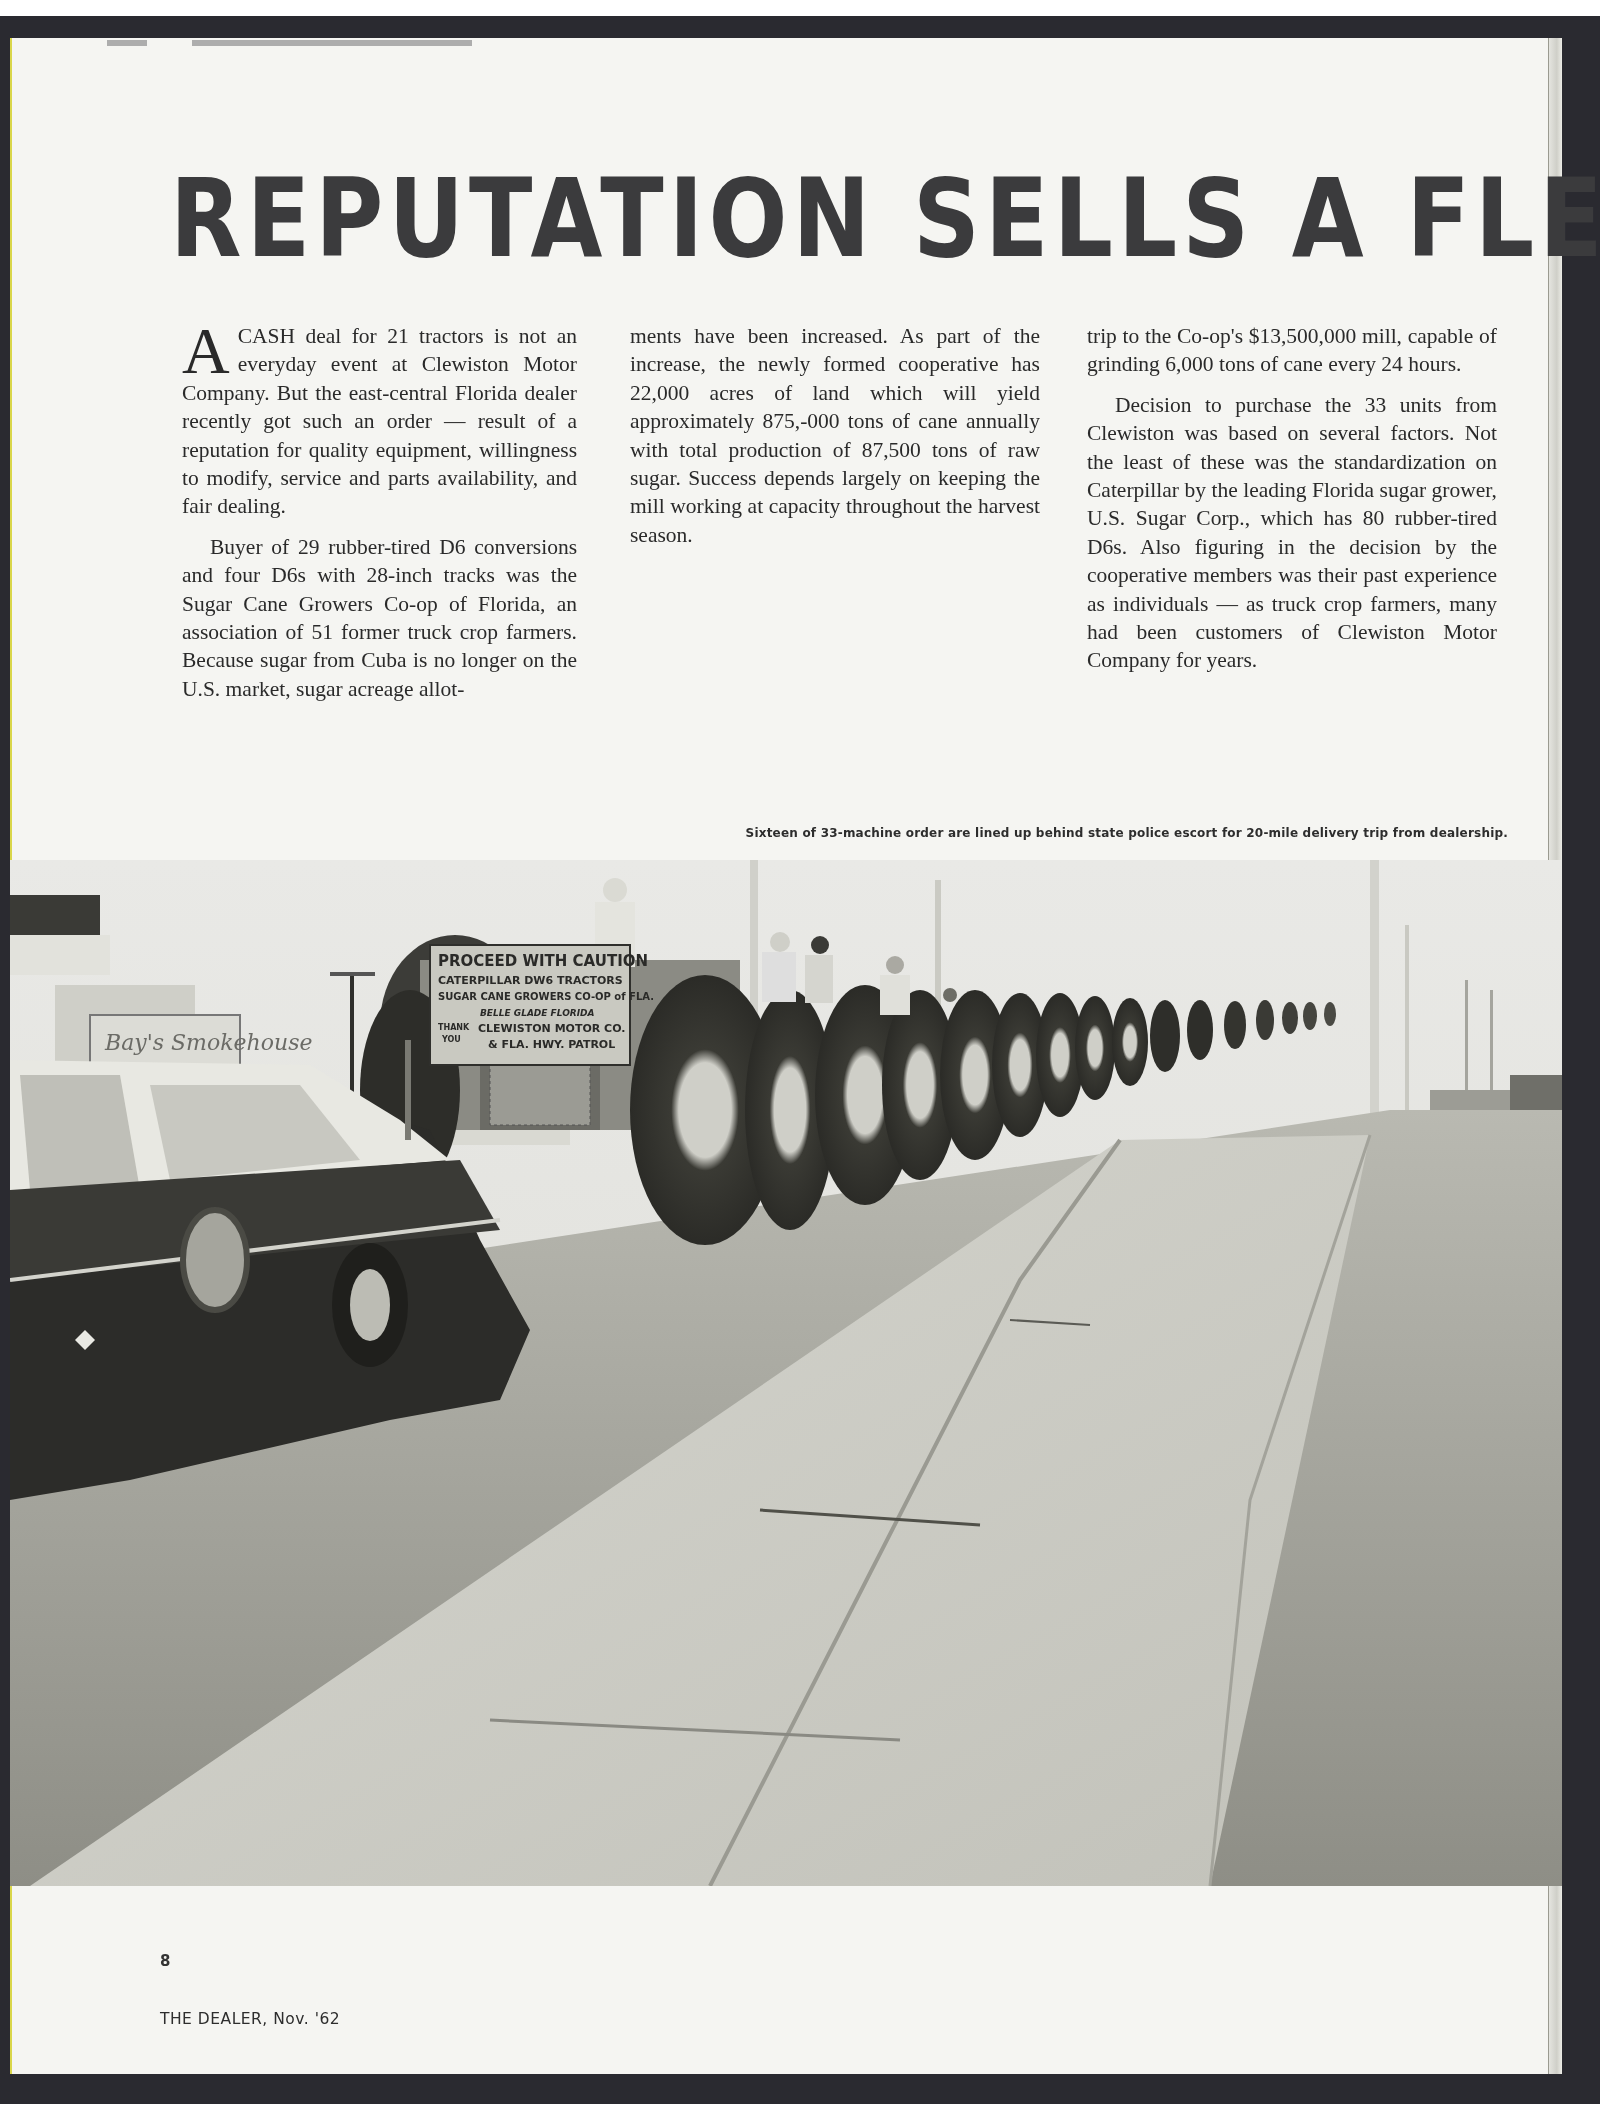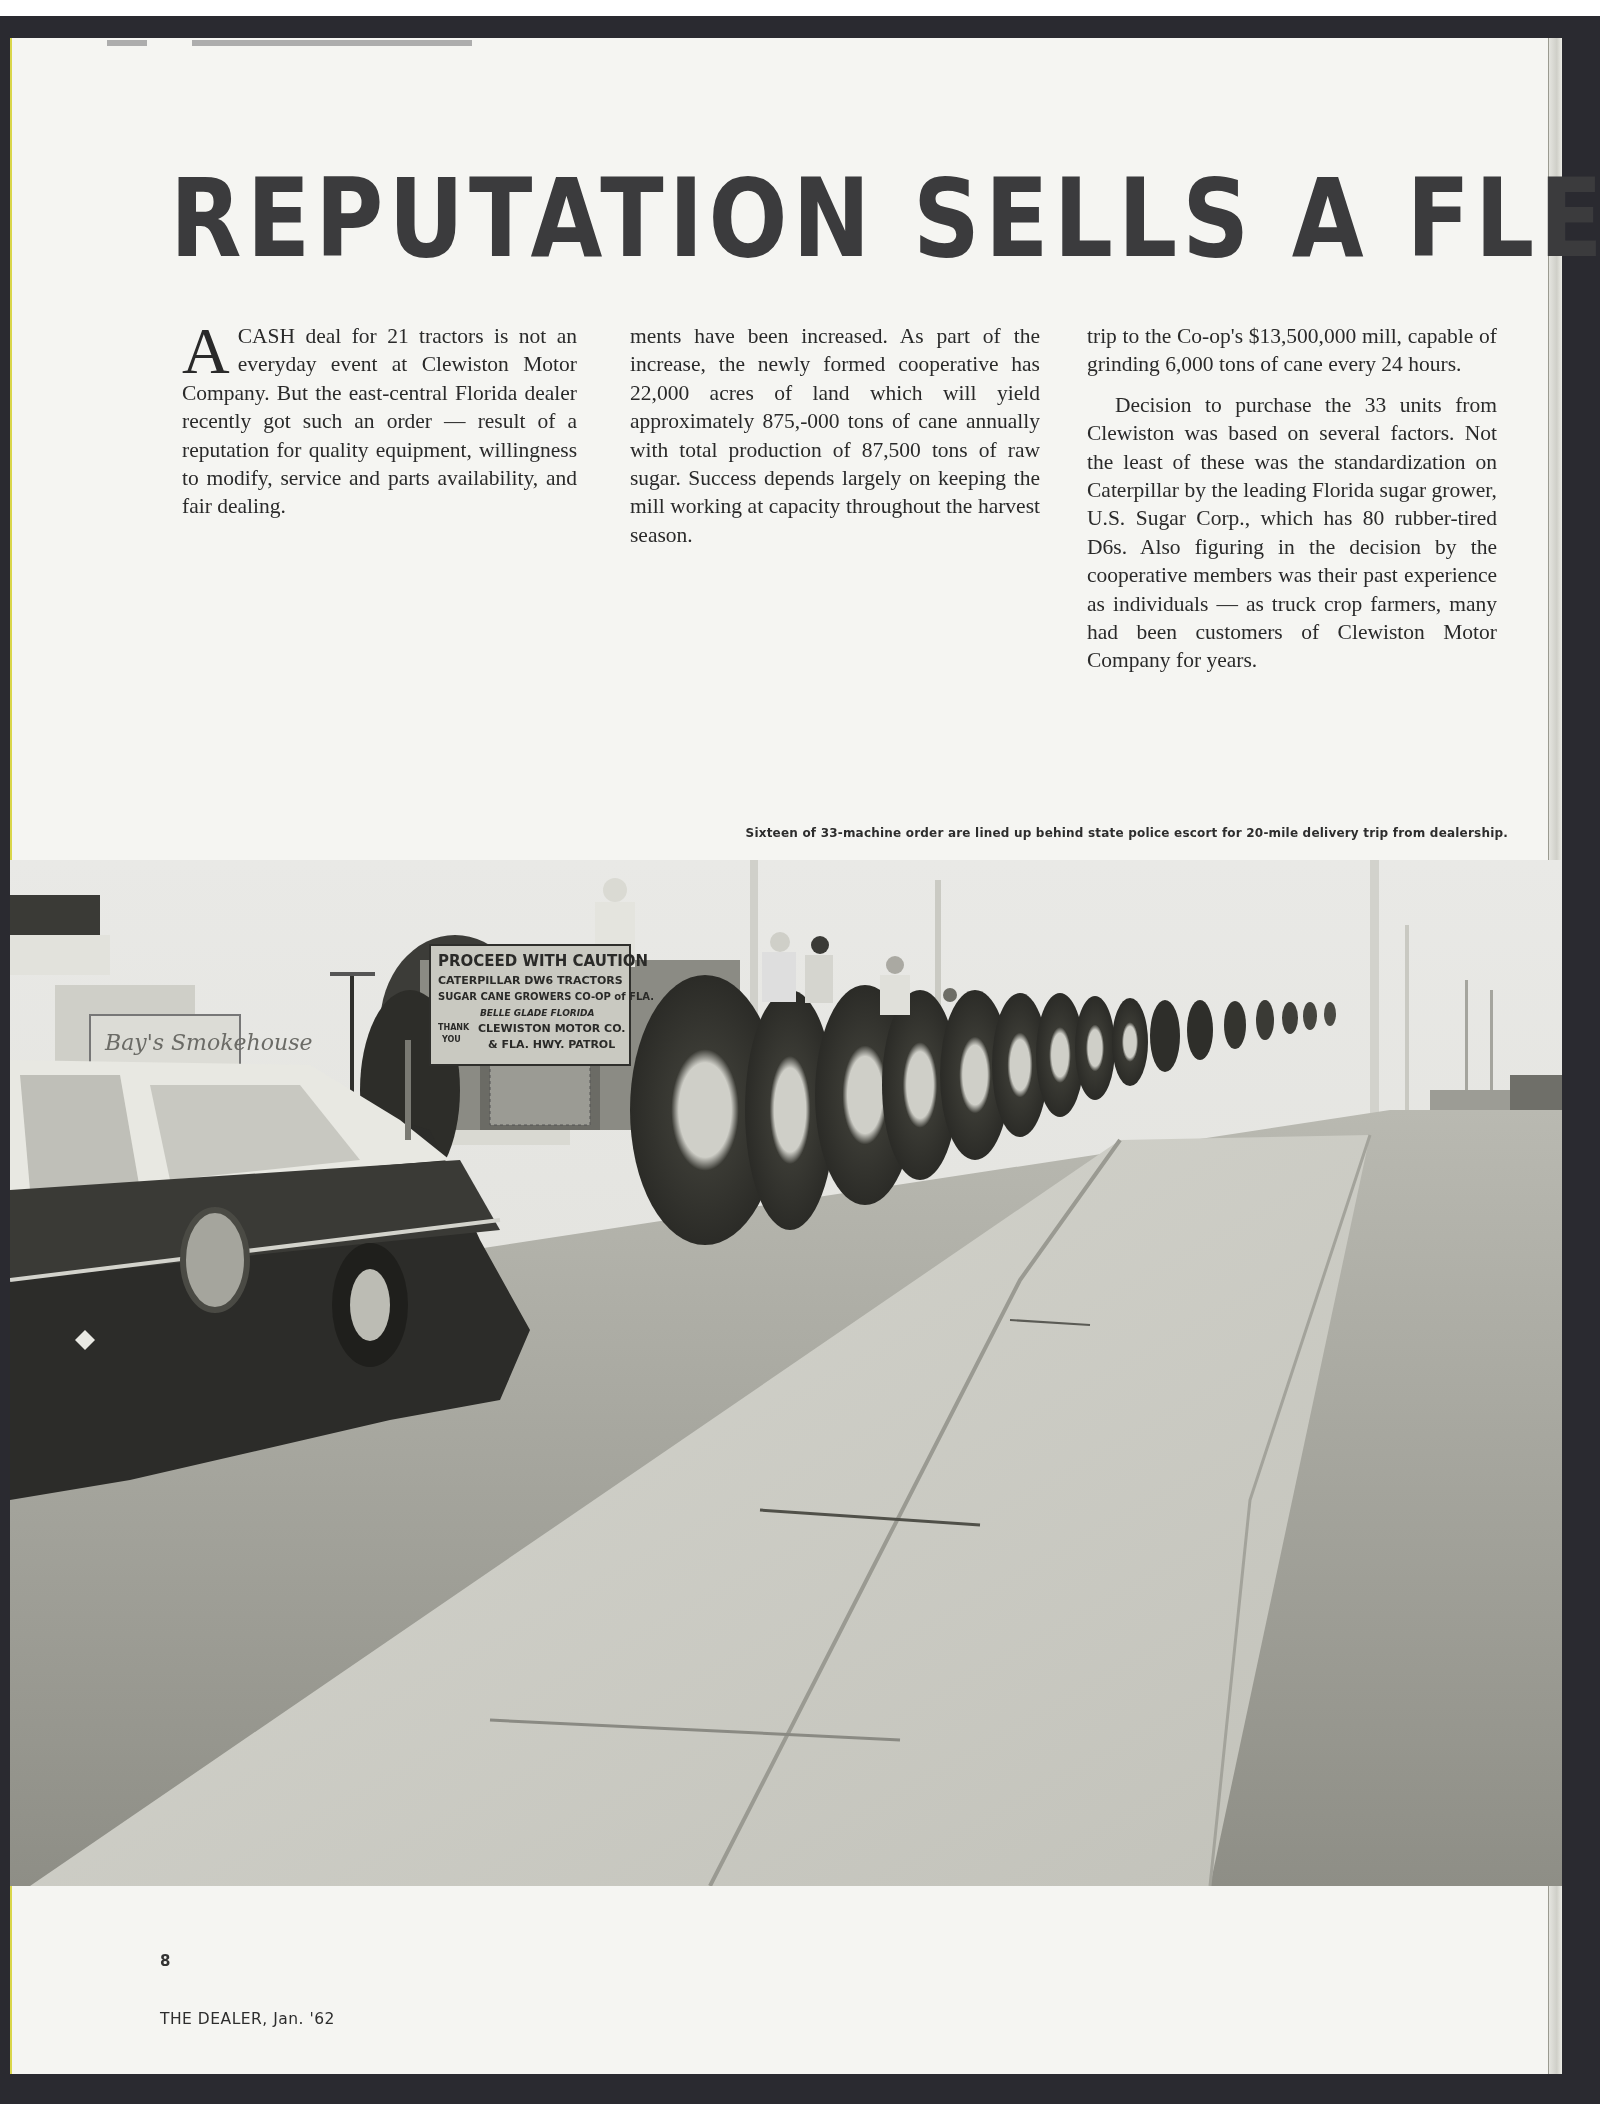--- a/index.html
+++ b/index.html
@@ -86,20 +86,21 @@
   <div class="top-smudge" style="left:95px;width:40px;"></div>
   <div class="top-smudge" style="left:180px;width:280px;"></div>
   <div class="page-spine"></div>
 </div>
 
 <h1 class="headline">REPUTATION SELLS A FLEET</h1>
 
 <div class="columns">
   <div class="col col1">
     <p class="no-indent"><span class="dropcap">A</span><span>CASH deal for 21 tractors is not an everyday event at Clewiston Motor Company. But the east-central Florida dealer recently got such an order — result of a reputation for quality equipment, willingness to mod­ify, service and parts availability, and fair dealing.</span></p>
+    <p>Buyer of 29 rubber-tired D6 con­versions and four D6s with 28-inch tracks was the Sugar Cane Growers Co-op of Florida, an association of 51 former truck crop farmers. Be­cause sugar from Cuba is no longer on the U.S. market, sugar acreage allot-</p>
   </div>
   <div class="col col2">
     <p class="no-indent">ments have been increased. As part of the increase, the newly formed co­operative has 22,000 acres of land which will yield approximately 875,-000 tons of cane annually with total production of 87,500 tons of raw sugar. Success depends largely on keep­ing the mill working at capacity throughout the harvest season.</p>
   </div>
   <div class="col col3">
     <p class="no-indent">trip to the Co-op's $13,500,000 mill, capable of grinding 6,000 tons of cane every 24 hours.</p>
     <p>Decision to purchase the 33 units from Clewiston was based on several factors. Not the least of these was the standardization on Caterpillar by the leading Florida sugar grower, U.S. Sugar Corp., which has 80 rubber-tired D6s. Also figuring in the decision by the cooperative members was their past experience as individuals — as truck crop farmers, many had been custom­ers of Clewiston Motor Company for years.</p>
   </div>
 </div>
 
@@ -222,13 +223,13 @@
       <ellipse cx="205" cy="400" rx="32" ry="50" fill="#a5a59d" stroke="#4a4a44" stroke-width="6"></ellipse>
       <ellipse cx="360" cy="445" rx="38" ry="62" fill="#1f1f1c"></ellipse>
       <ellipse cx="360" cy="445" rx="20" ry="36" fill="#bcbcb4"></ellipse>
       <polygon points="65,480 75,470 85,480 75,490" fill="#e9e9e3"></polygon>
       <rect x="395" y="180" width="6" height="100" fill="#7a7a73"></rect>
     </g>
   </svg>
 </div>
 
 <div class="page-number">8</div>
-<div class="footer-credit">THE DEALER, Jan. '62</div>
+<div class="footer-credit">THE DEALER, Nov. '62</div>
 
 </body></html>

